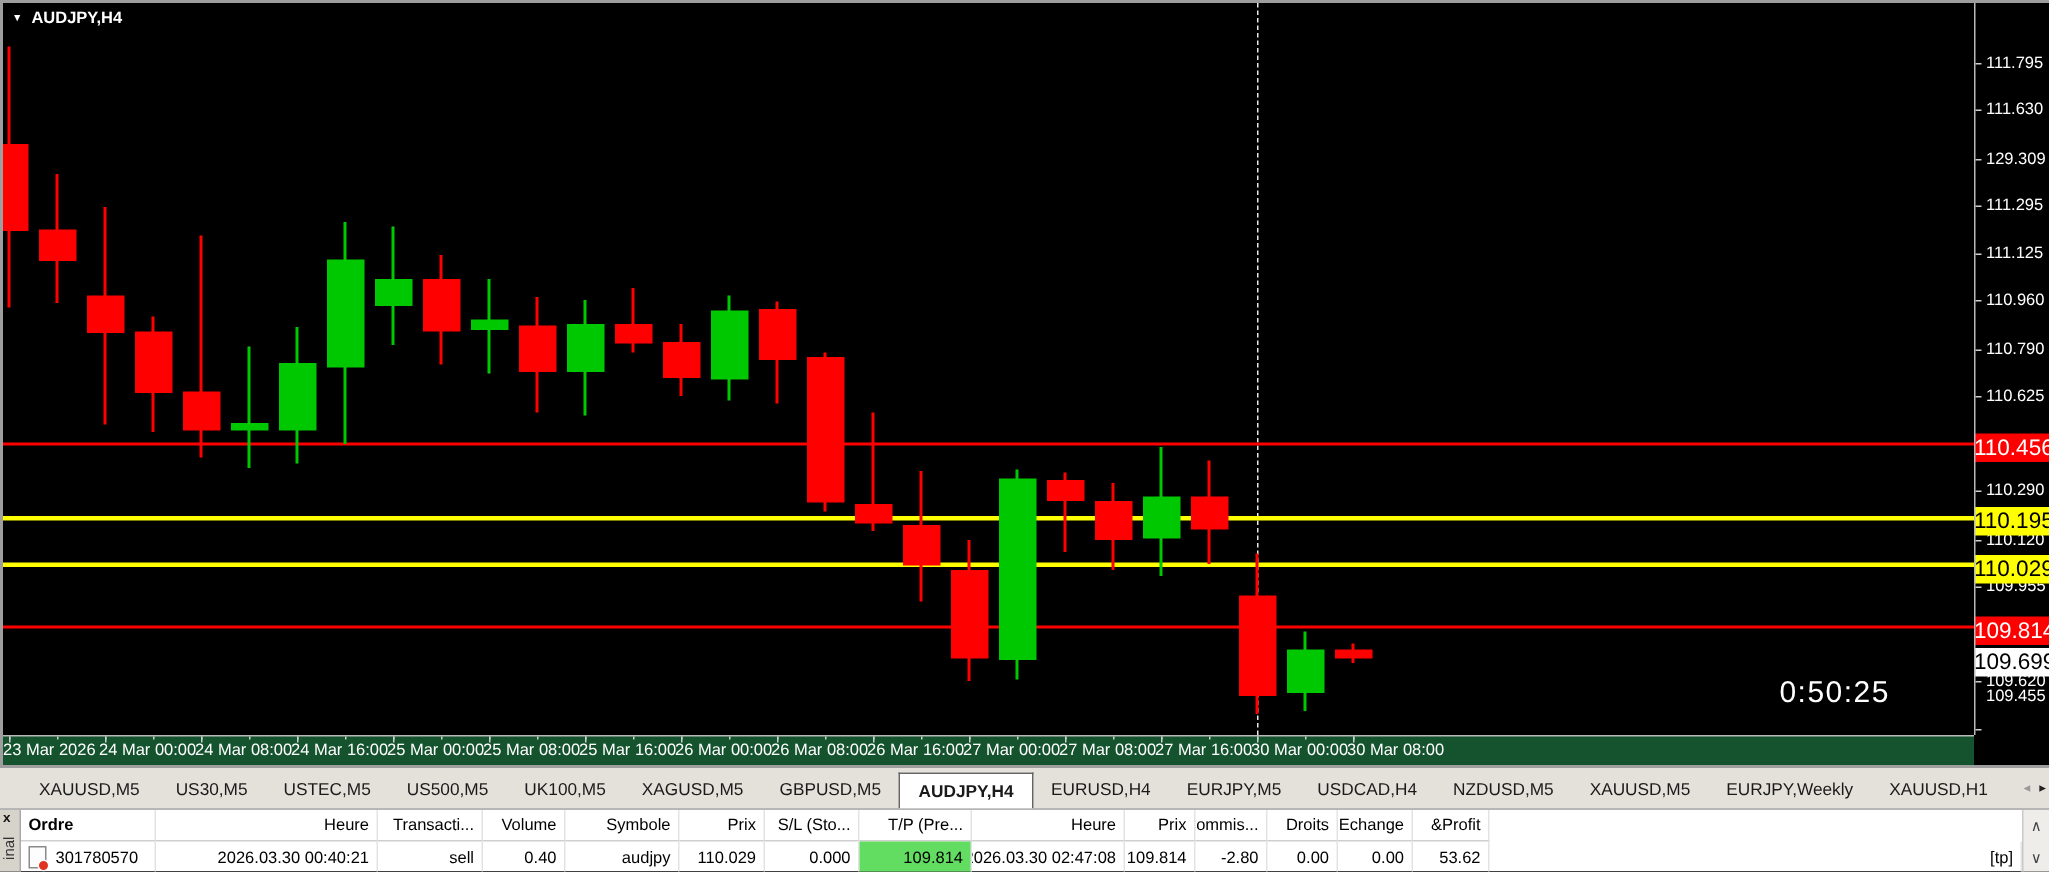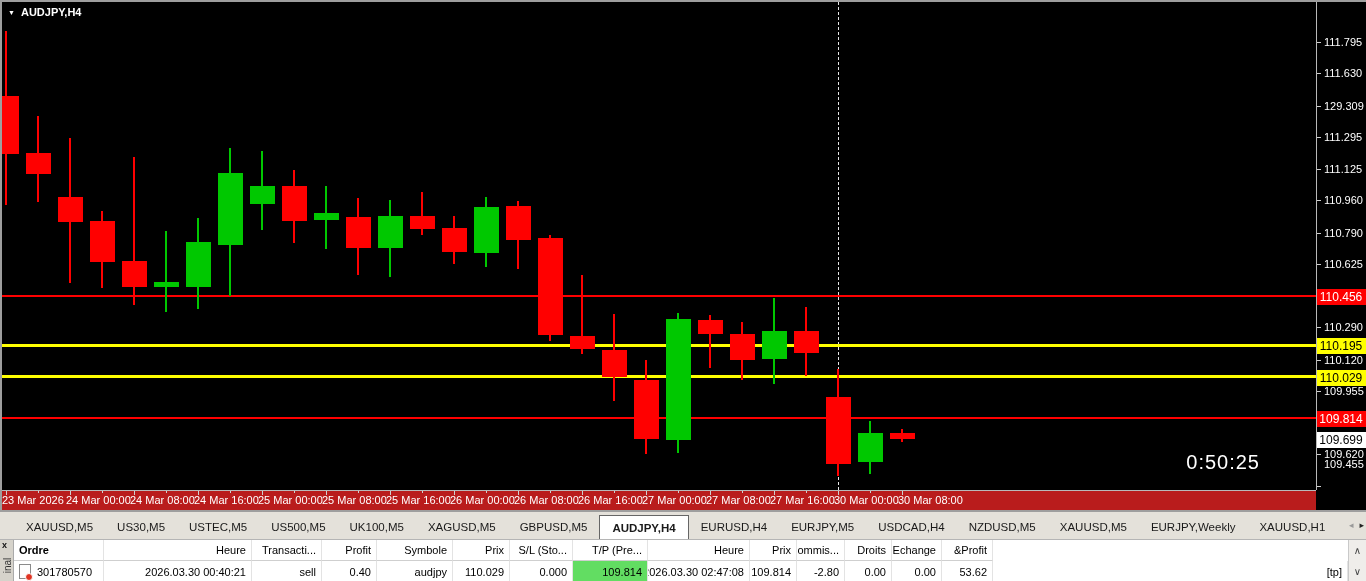--- a/index.html
+++ b/index.html
@@ -17,24 +17,24 @@
   .candle{position:absolute;z-index:4;}
   .wick{position:absolute;width:2px;}
   .body{position:absolute;}
   #timer{position:absolute;right:56px;top:451px;color:#fff;font-size:20px;letter-spacing:1px;z-index:30;}
   
   #price-axis{position:absolute;left:1316px;top:0;width:50px;height:510px;background:#000;}
   #axis-vsep{position:absolute;left:1316px;top:2px;width:1px;height:488px;background:#b9b9b9;z-index:10;}
   #axis-hsep{position:absolute;left:0;top:490px;width:1316px;height:1px;background:#b9b9b9;z-index:10;}
   .ptick{position:absolute;left:1px;width:4px;height:1px;background:#cfcfcf;}
   .plabel{position:absolute;left:8px;color:#fff;font-size:11px;white-space:nowrap;}
-  .phl{position:absolute;left:0px;width:50px;font-size:12px;text-align:center;z-index:5;
+  .phl{position:absolute;left:0px;width:50px;font-size:15px;text-align:center;z-index:5;
        padding:1px 0;white-space:nowrap;}
   
-  #time-axis{position:absolute;left:0;top:490px;width:1316px;height:20px;background:#b91c1c;}
+  #time-axis{position:absolute;left:0;top:490px;width:1316px;height:20px;background:#14532d;}
   .ttick{position:absolute;top:1px;width:1px;background:#cfcfcf;}
   .tlabel{position:absolute;top:4px;color:#fff;font-size:11px;white-space:nowrap;}
   
   #tabbar-wrap{position:absolute;left:0;top:510px;width:1366px;height:29px;background:#e4e1da;
     border-top:2px solid #9e9e9e;box-sizing:border-box;}
   #tabbar{position:absolute;left:0;top:2px;right:22px;height:25px;display:flex;align-items:stretch;
     padding-left:14px;overflow:hidden;}
   .tab{display:flex;align-items:center;padding:0 12px;font-size:11.5px;color:#1a1a1a;
     white-space:nowrap;cursor:default;}
   .tab-sep{width:1px;height:13px;background:#9a9a9a;align-self:center;}
@@ -349,21 +349,21 @@
   <div id="terminal">
     <div id="term-side">
       <div id="term-close">x</div>
       <div id="term-rot">inal</div>
     </div>
     <div id="term-table">
       <div class="trow thead" id="thead-row" style="top:0;">
           <div class="tcell al-l" style="width: 90px; flex: 0 0 90px; font-weight: bold;">Ordre</div>
           <div class="tcell al-r" style="width: 148px; flex: 0 0 148px;">Heure</div>
           <div class="tcell al-r" style="width: 70px; flex: 0 0 70px;">Transacti...</div>
-          <div class="tcell al-r" style="width: 55px; flex: 0 0 55px;">Profit</div>
+          <div class="tcell al-r" style="width: 55px; flex: 0 0 55px;">Volume</div>
           <div class="tcell al-r" style="width: 76px; flex: 0 0 76px;">Symbole</div>
           <div class="tcell al-r" style="width: 57px; flex: 0 0 57px;">Prix</div>
           <div class="tcell al-r" style="width: 63px; flex: 0 0 63px;">S/L (Sto...</div>
           <div class="tcell al-r" style="width: 75px; flex: 0 0 75px;">T/P (Pre...</div>
           <div class="tcell al-r" style="width: 102px; flex: 0 0 102px;">Heure</div>
           <div class="tcell al-r" style="width: 47px; flex: 0 0 47px;">Prix</div>
           <div class="tcell al-r" style="width: 48px; flex: 0 0 48px;">Commis...</div>
           <div class="tcell al-r" style="width: 47px; flex: 0 0 47px;">Droits</div>
           <div class="tcell al-r" style="width: 50px; flex: 0 0 50px;">Echange</div>
           <div class="tcell al-r" style="width: 51px; flex: 0 0 51px;">&amp;Profit</div>

